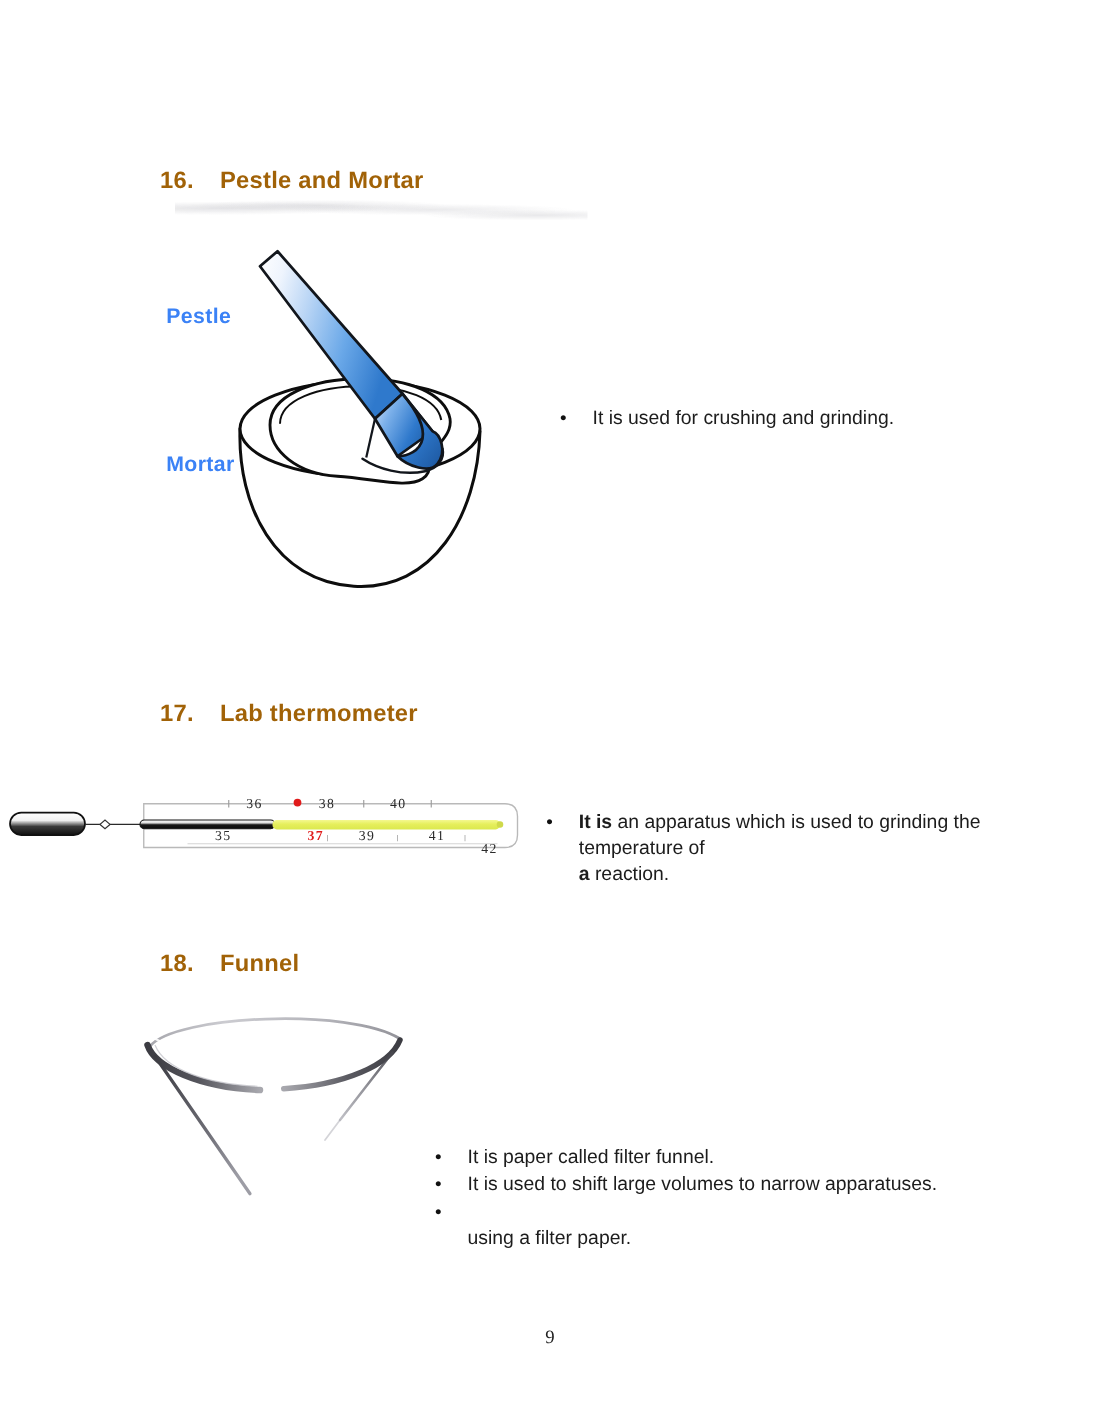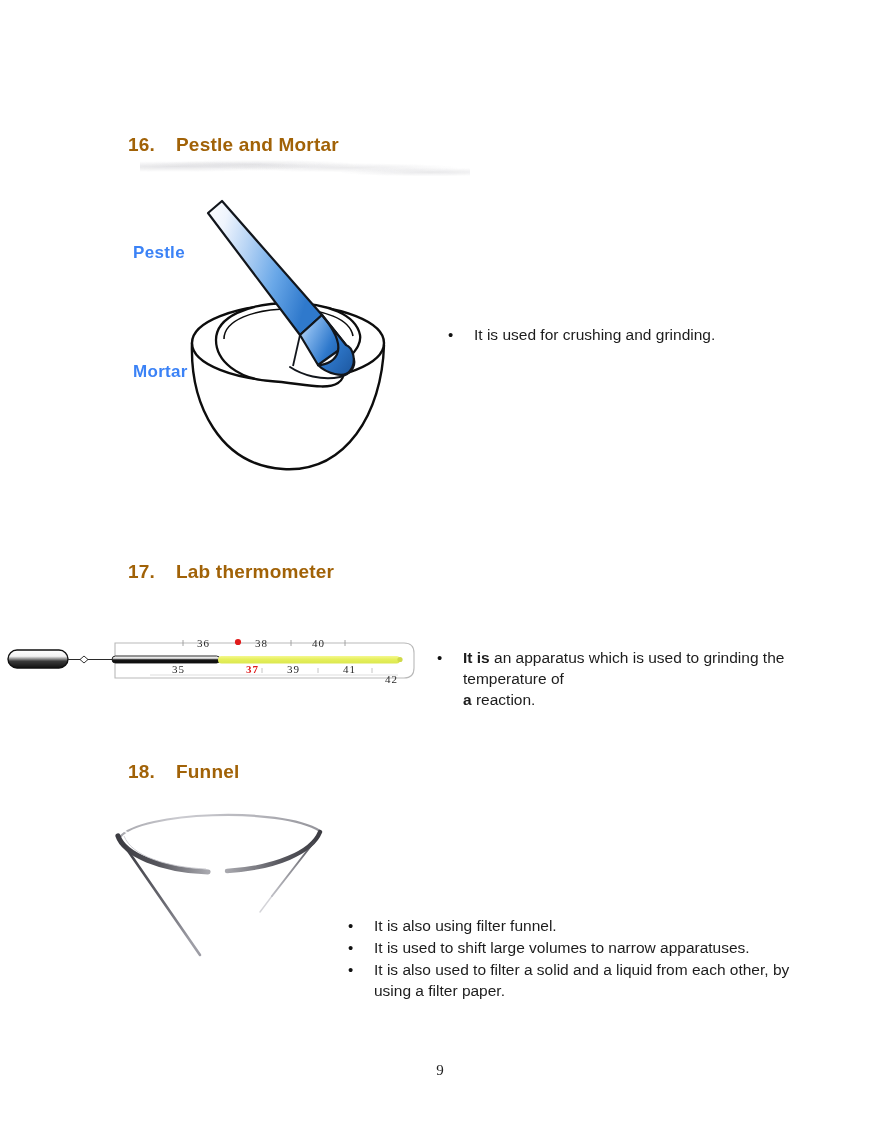--- a/index.html
+++ b/index.html
@@ -343,30 +343,30 @@
       <path d="M 172 96 L 160 112" fill="none" stroke="#b0b0b8" stroke-width="1.4" stroke-linecap="round" opacity="0.55"></path>
 
       <path d="M 22 30 L 30 34" stroke="#ffffff" stroke-width="1.6" opacity=".9"></path>
       <path d="M 208 28 L 216 32" stroke="#ffffff" stroke-width="1.4" opacity=".85"></path>
     </svg>
   </div>
 
   <div class="bullet-list" style="left:348px; top:915px; width:520px;">
     <div class="bullet-row">
       <span class="bullet-dot">•</span>
-      <span class="bullet-text">It is also using filter funnel.</span>
+      <span class="bullet-text">It is paper called filter funnel.</span>
     </div>
     <div class="bullet-row">
       <span class="bullet-dot">•</span>
       <span class="bullet-text">It is used to shift large volumes to narrow apparatuses.</span>
     </div>
     <div class="bullet-row">
       <span class="bullet-dot">•</span>
       <span class="bullet-text">
-        <span>It is also used to filter a solid and a liquid from each other, by</span><br>
+        <br>
         <span>using a filter paper.</span>
       </span>
     </div>
   </div>
 
   <div class="page-number">9</div>
 
 </div>
 
 </body></html>

